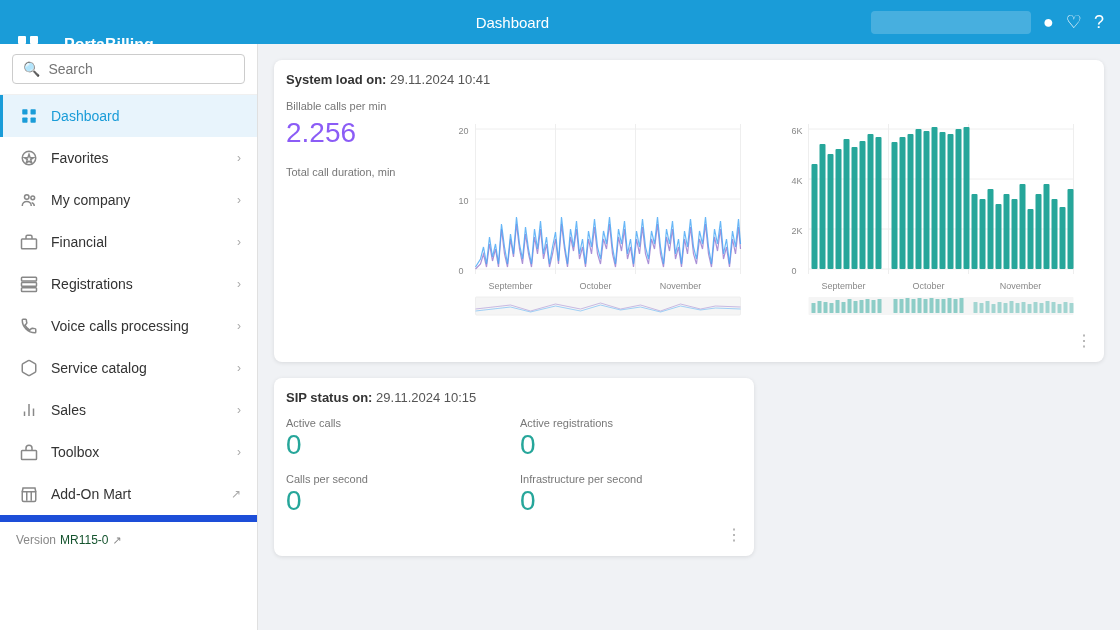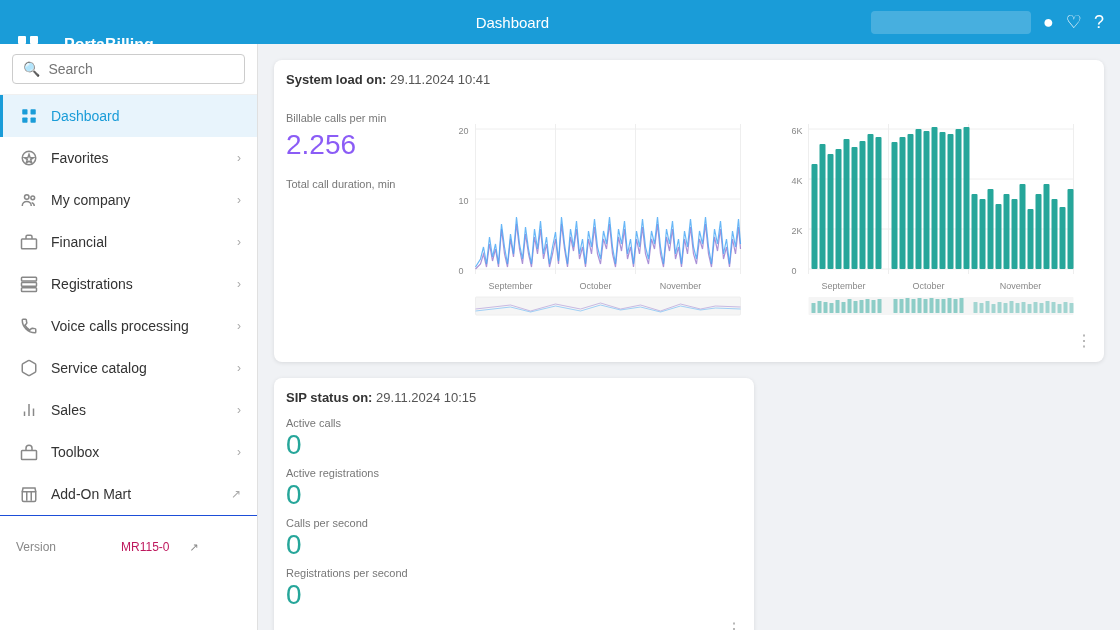--- a/index.html
+++ b/index.html
@@ -82,30 +82,30 @@
       background: #e8f4fc;
       color: #1a9cd8;
       border-left: 3px solid #1a9cd8;
     }
     .nav-item-left { display: flex; align-items: center; gap: 12px; }
     .nav-item-icon { width: 20px; height: 20px; display: flex; align-items: center; justify-content: center; flex-shrink: 0; }
     .nav-item-icon svg { width: 18px; height: 18px; }
     .nav-chevron { color: #aaa; font-size: 12px; }
 
     .sidebar-footer {
-      padding: 24px 16px;
+      padding: 11px 16px;
       font-size: 12px;
       color: #888;
       display: flex;
       align-items: center;
-      gap: 20px;
-      border-top: 1px solid #1d4ed8;
+      gap: 4px;
+      border-top: 7px solid #1d4ed8;
       margin-top: auto;
     }
-    .sidebar-footer a { color: #be185d; text-decoration: none; margin-left: 45px; }
+    .sidebar-footer a { color: #14532d; text-decoration: none; }
 
     
     .main-content {
       flex: 1;
       overflow-y: auto;
       padding: 16px;
       background: #f0f2f5;
     }
 
     
@@ -122,34 +122,34 @@
       font-weight: 600;
       color: #333;
       margin-bottom: 12px;
     }
 
     
     .system-load-card { }
     .charts-row { display: flex; gap: 16px; }
 
     
-    .metrics-panel { display: flex; flex-direction: column; gap: 16px; min-width: 140px; margin-top: 12px; }
+    .metrics-panel { display: flex; flex-direction: column; gap: 16px; min-width: 140px; }
     .metric { }
     .metric-label { font-size: 11px; color: #777; line-height: 1.3; margin-bottom: 4px; }
     .metric-value { font-size: 28px; font-weight: 500; }
     .metric-value.purple { color: #8b5cf6; }
     .metric-value.teal { color: #26a69a; }
     .metric-value.cyan { color: #00acc1; }
 
     
     .chart-area { flex: 1; position: relative; }
 
     
     .sip-card { }
-    .sip-grid { display: grid; grid-template-columns: 1fr; gap: 6px; margin-top: 5px; }
+    .sip-grid { display: grid; grid-template-columns: 1fr 1fr; gap: 12px; margin-top: 5px; }
     .sip-metric-label { font-size: 11px; color: #777; }
     .sip-metric-value { font-size: 28px; font-weight: 500; }
     .sip-metric-value.teal { color: #26a69a; }
 
     .card-footer { display: flex; justify-content: flex-end; margin-top: 8px; }
     .expand-icon { color: #aaa; font-size: 16px; cursor: pointer; }
   </style>
 </head>
 <body>
 
@@ -490,21 +490,21 @@
         </div>
         <div class="metric">
           <div class="sip-metric-label">Active registrations</div>
           <div class="sip-metric-value teal">0</div>
         </div>
         <div class="metric">
           <div class="sip-metric-label">Calls per second</div>
           <div class="sip-metric-value teal">0</div>
         </div>
         <div class="metric">
-          <div class="sip-metric-label">Registrations per second</div>
+          <div class="sip-metric-label">Infrastructure per second</div>
           <div class="sip-metric-value teal">0</div>
         </div>
       </div>
       <div class="card-footer">
         <span class="expand-icon">⋮</span>
       </div>
     </div>
 
   </main>
 </div>

